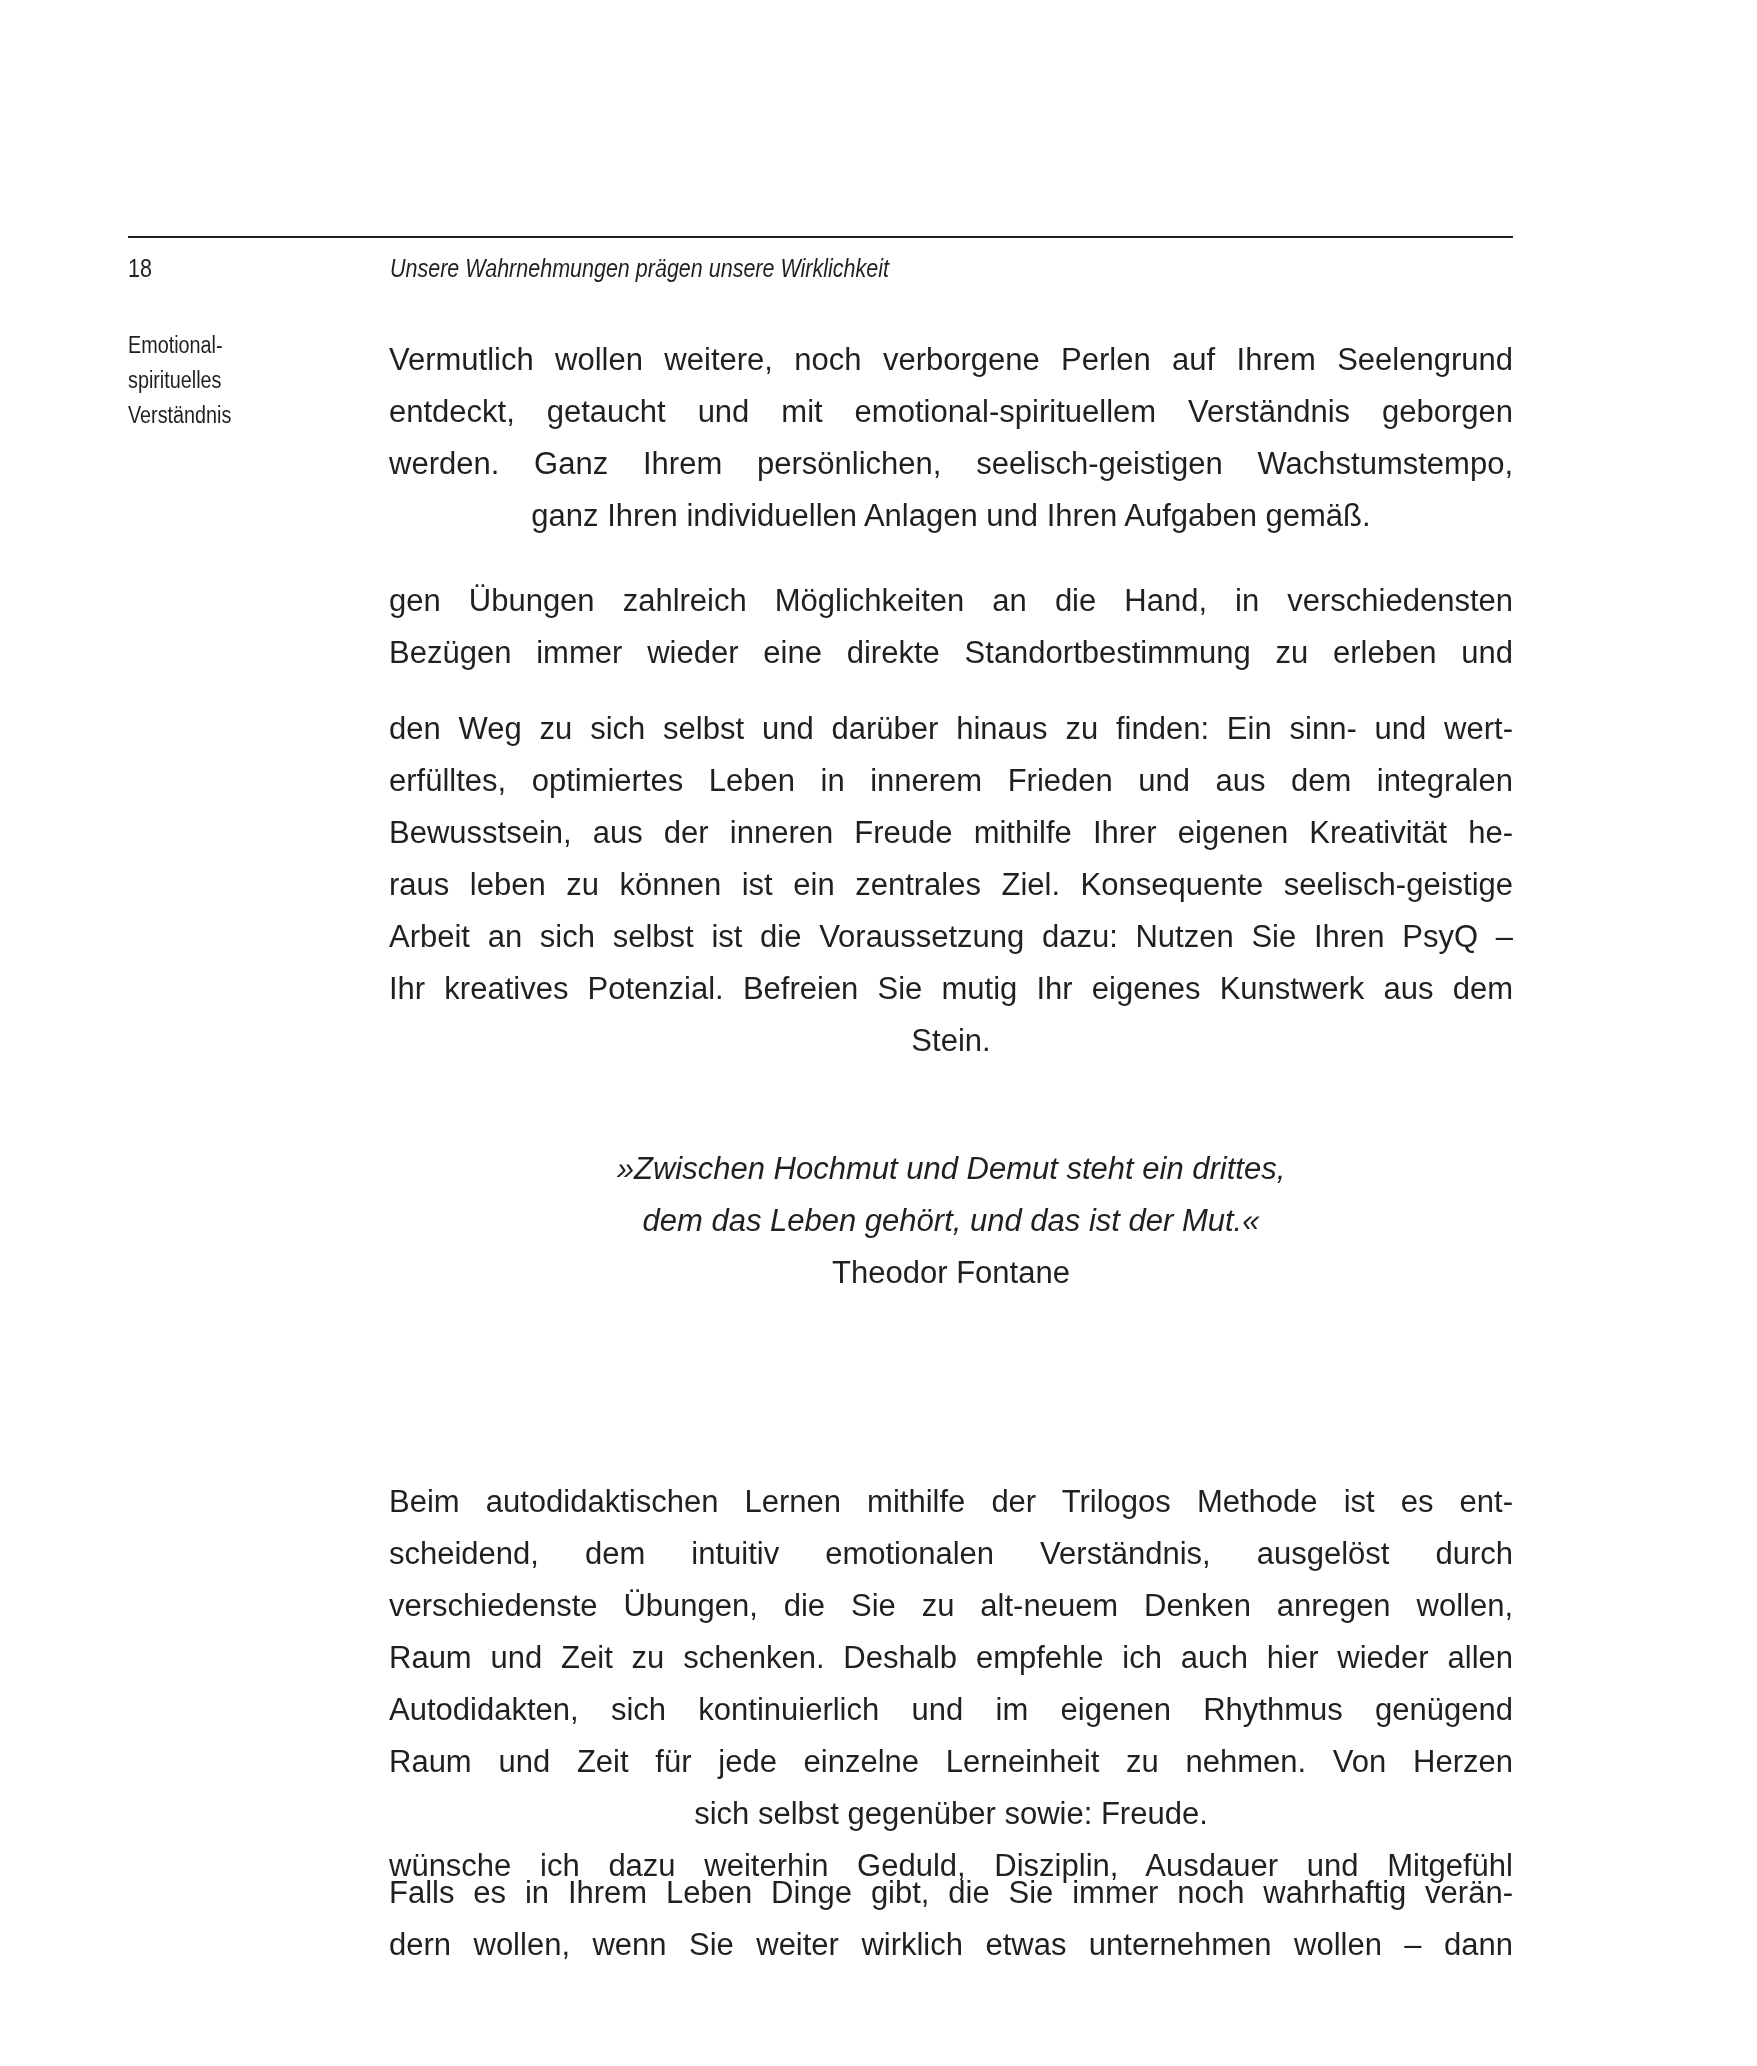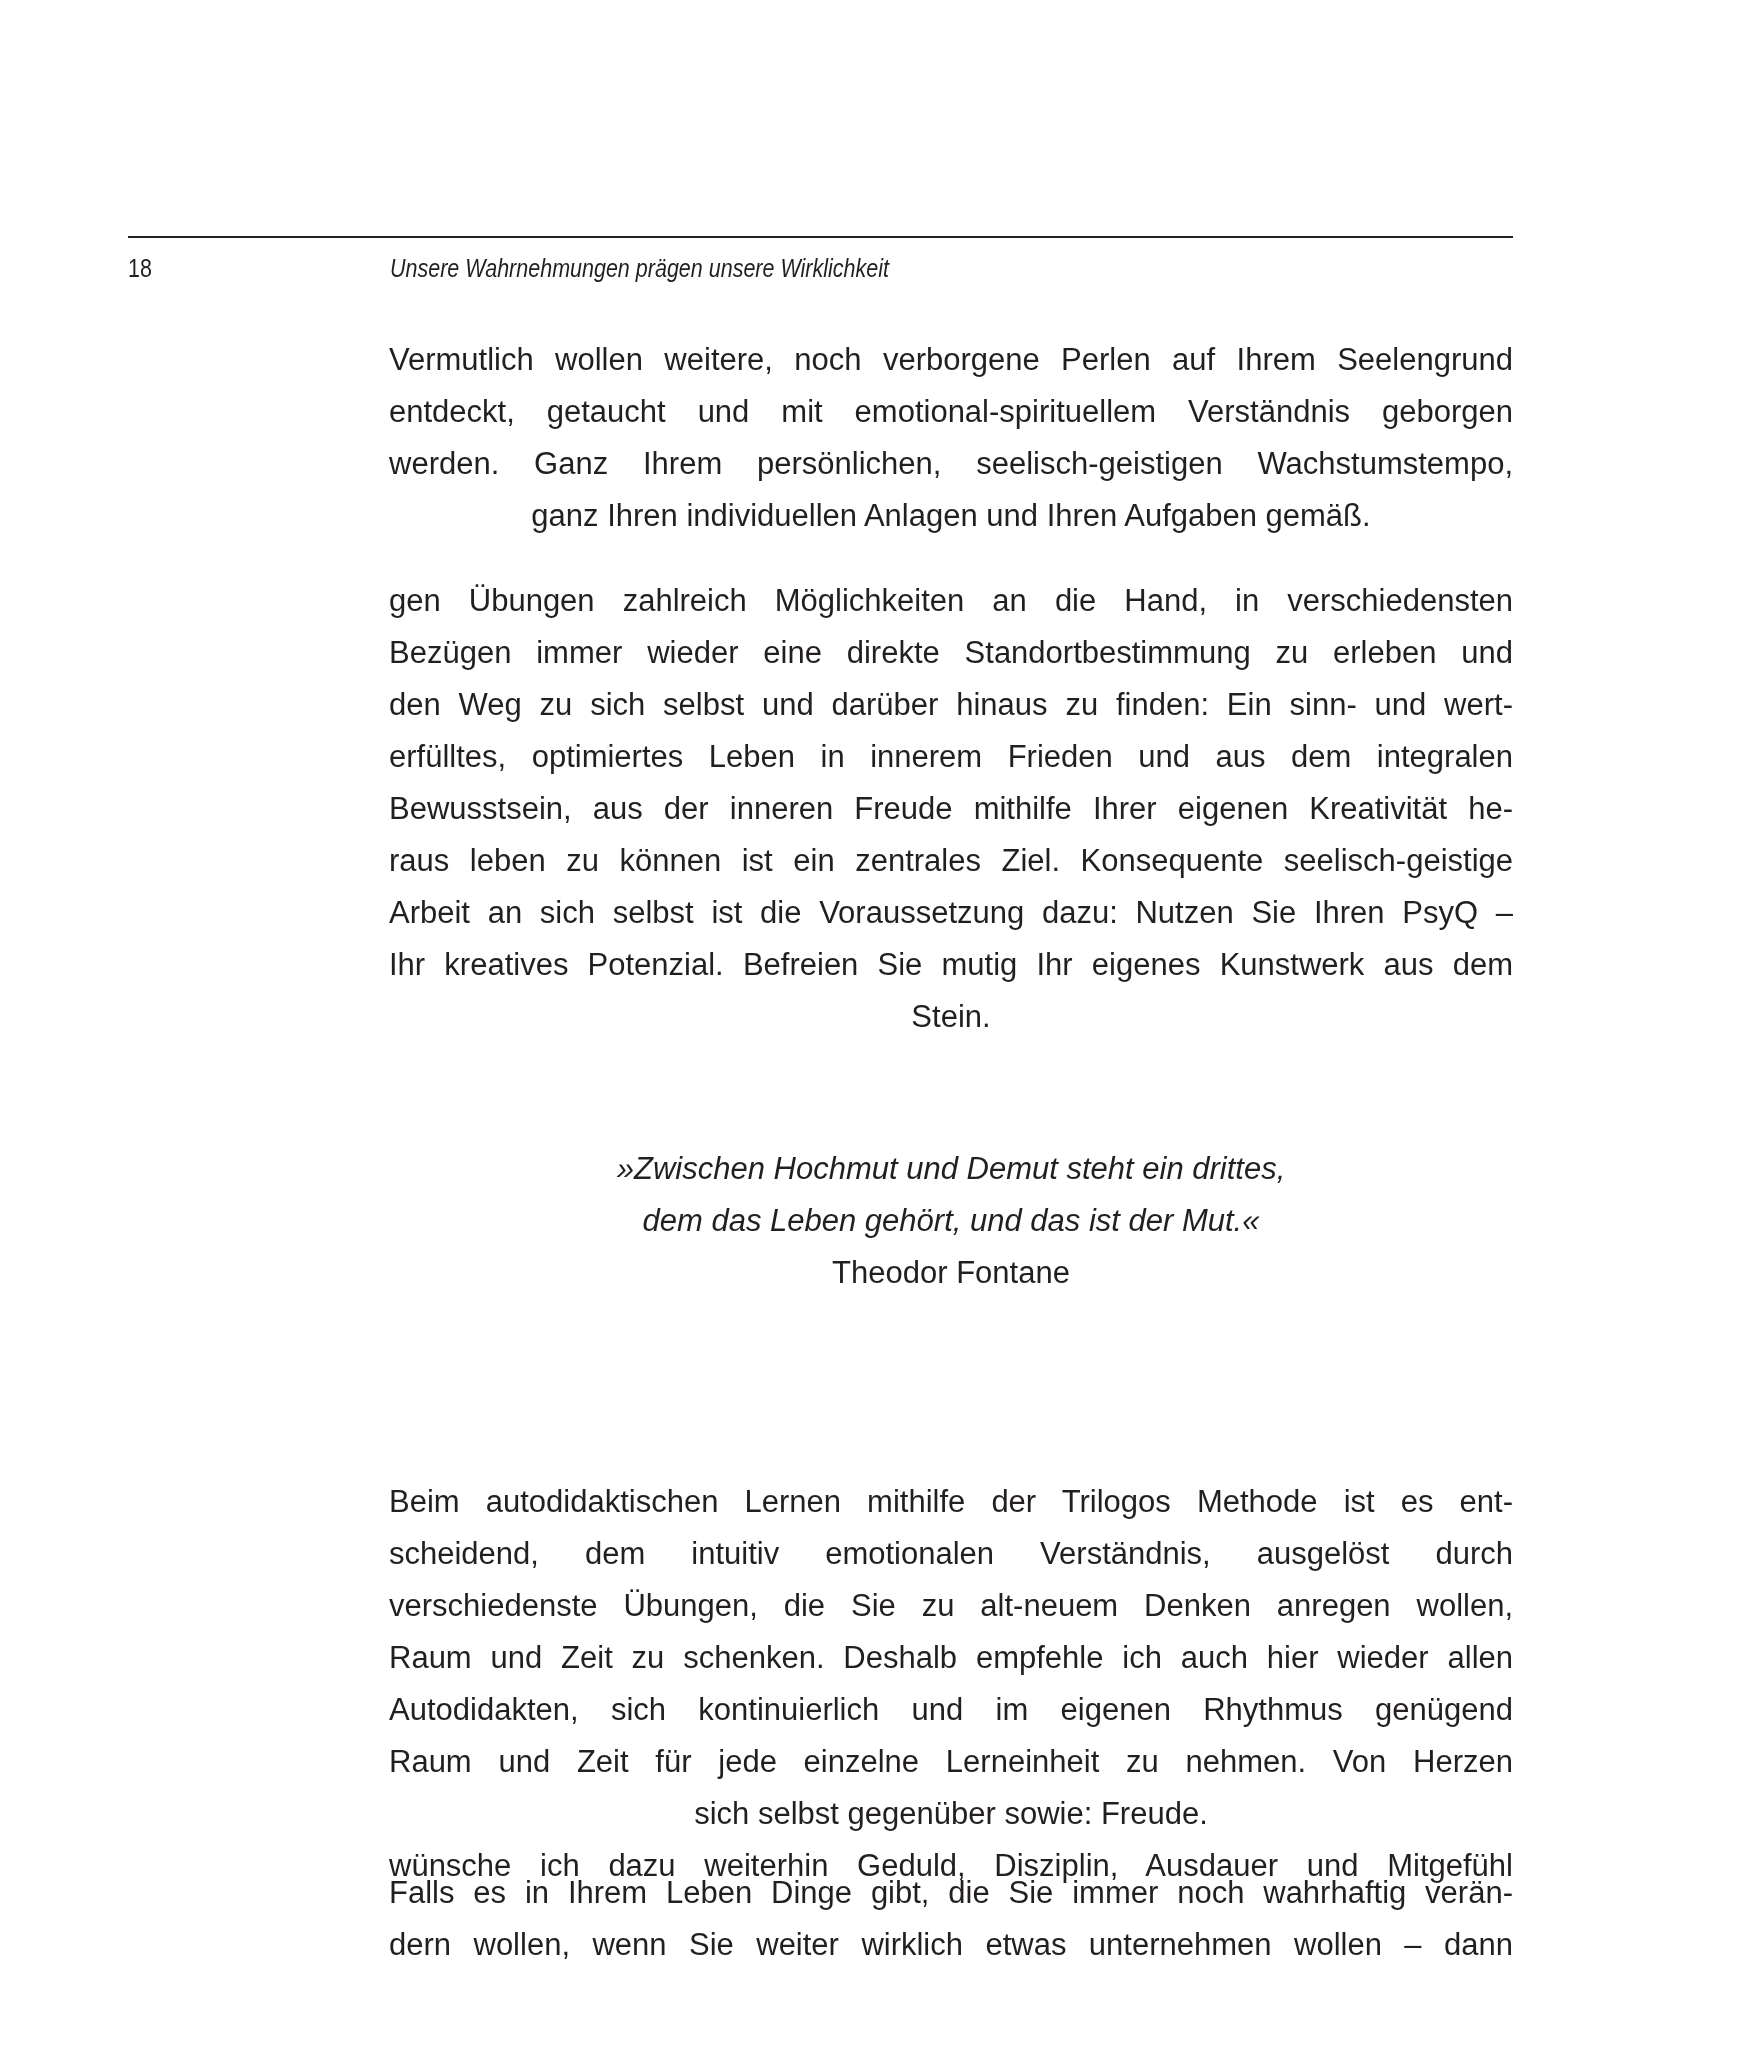--- a/index.html
+++ b/index.html
@@ -32,32 +32,37 @@
 <body>
 
 <div class="page">
 
   <div class="running-head">
     <span class="page-number">18</span>
     <span class="running-title">Unsere Wahrnehmungen prägen unsere Wirklichkeit</span>
   </div>
   <div class="head-rule"></div>
 
+  <div class="margin-note">
+    <span class="mline">Emotional-</span>
+    <span class="mline">spirituelles</span>
+    <span class="mline">Verständnis</span>
+  </div>
 
   <div class="body-col" id="p1">
     <div class="line j" style="white-space: normal; height: 52px; overflow: visible;">Vermutlich wollen weitere, noch verborgene Perlen auf Ihrem Seelengrund</div>
     <div class="line j" style="white-space: normal; height: 52px; overflow: visible;">entdeckt, getaucht und mit emotional-spirituellem Verständnis geborgen</div>
     <div class="line j" style="white-space: normal; height: 52px; overflow: visible;">werden. Ganz Ihrem persönlichen, seelisch-geistigen Wachstumstempo,</div>
     <div class="line l">ganz Ihren individuellen Anlagen und Ihren Aufgaben gemäß.</div>
   </div>
 
   <div class="body-col" id="p2">
     <div class="line j" style="white-space: normal; height: 52px; overflow: visible;">gen Übungen zahlreich Möglichkeiten an die Hand, in verschiedensten</div>
     <div class="line j" style="white-space: normal; height: 52px; overflow: visible;">Bezügen immer wieder eine direkte Standortbestimmung zu erleben und</div>
-    <div class="line j" style="white-space: normal; height: 52px; overflow: visible;">den Weg zu sich selbst und darüber hinaus zu finden: Ein sinn- und wert-</div>
+    <div class="line j" style="white-space: normal; height: 52px; overflow: visible; margin-top: 24px;">den Weg zu sich selbst und darüber hinaus zu finden: Ein sinn- und wert-</div>
     <div class="line j" style="white-space: normal; height: 52px; overflow: visible;">erfülltes, optimiertes Leben in innerem Frieden und aus dem integralen</div>
     <div class="line j" style="white-space: normal; height: 52px; overflow: visible;">Bewusstsein, aus der inneren Freude mithilfe Ihrer eigenen Kreativität he-</div>
     <div class="line j" style="white-space: normal; height: 52px; overflow: visible;">raus leben zu können ist ein zentrales Ziel. Konsequente seelisch-geistige</div>
     <div class="line j" style="white-space: normal; height: 52px; overflow: visible;">Arbeit an sich selbst ist die Voraussetzung dazu: Nutzen Sie Ihren PsyQ –</div>
     <div class="line j" style="white-space: normal; height: 52px; overflow: visible;">Ihr kreatives Potenzial. Befreien Sie mutig Ihr eigenes Kunstwerk aus dem</div>
     <div class="line l">Stein.</div>
   </div>
 
   <div class="quote">
     <span class="qline">»Zwischen Hochmut und Demut steht ein drittes,</span>

